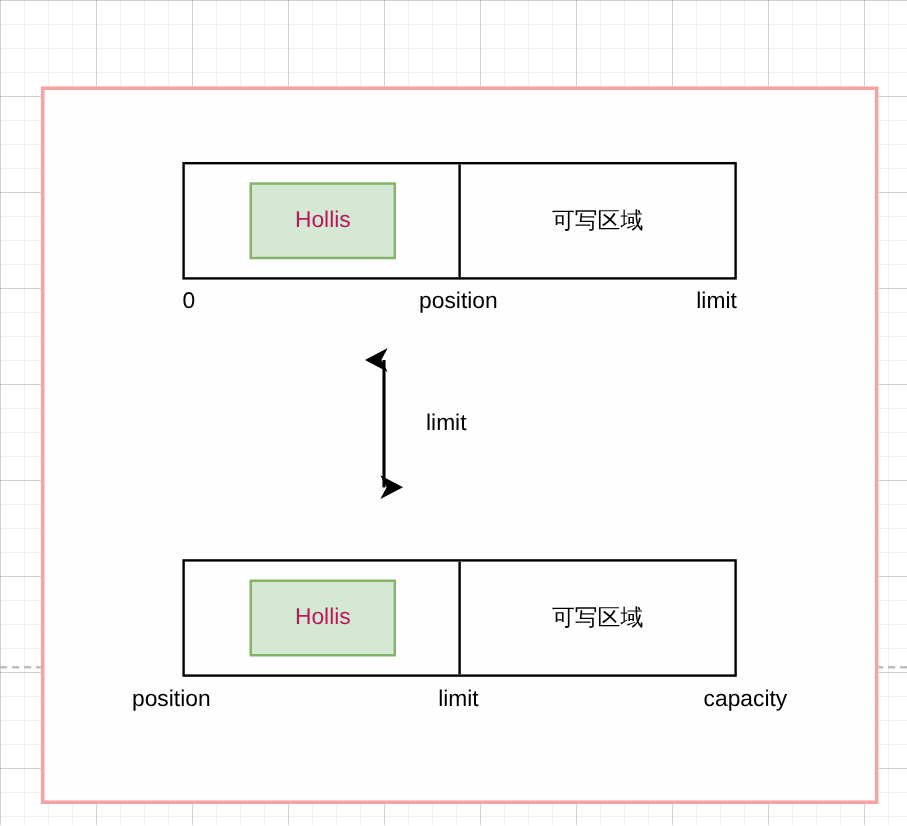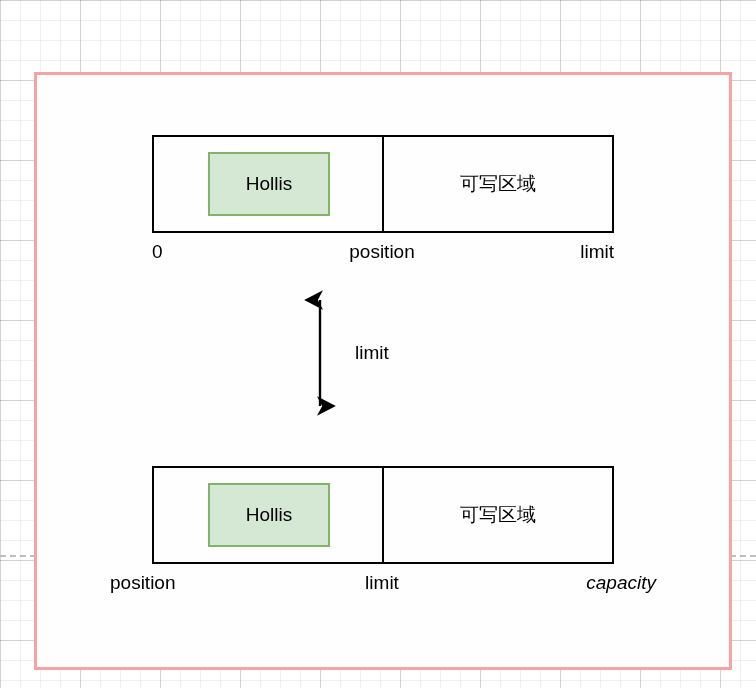--- a/index.html
+++ b/index.html
@@ -72,21 +72,21 @@
   .data-chip {
     width: 122px;
     height: 64px;
     background: #d5e8d4;
     border: 2px solid #82b366;
     box-sizing: border-box;
     display: flex;
     align-items: center;
     justify-content: center;
     font-size: 19px;
-    color: #000000;
+    color: #be185d;
     margin-left: 2px;
   }
   .cell-label {
     font-size: 19px;
     color: #000000;
   }
 
   
   .tick-row {
     position: absolute;
@@ -99,21 +99,21 @@
     position: absolute;
     font-size: 19px;
     color: #000000;
     white-space: nowrap;
     top: 0;
   }
   .tick.at-start  { left: 0px; }
   .tick.at-mid    { left: 230px; transform: translateX(-50%); }
   .tick.at-end    { right: 0px; }
   .tick.out-left  { left: -42px; }
-  .tick.out-right { right: -42px; font-style: italic; }
+  .tick.out-right { right: -42px; }
 
   
   #flip-arrow {
     position: absolute;
     left: 300px;
     top: 288px;
     width: 44px;
     height: 130px;
   }
   #flip-label {

